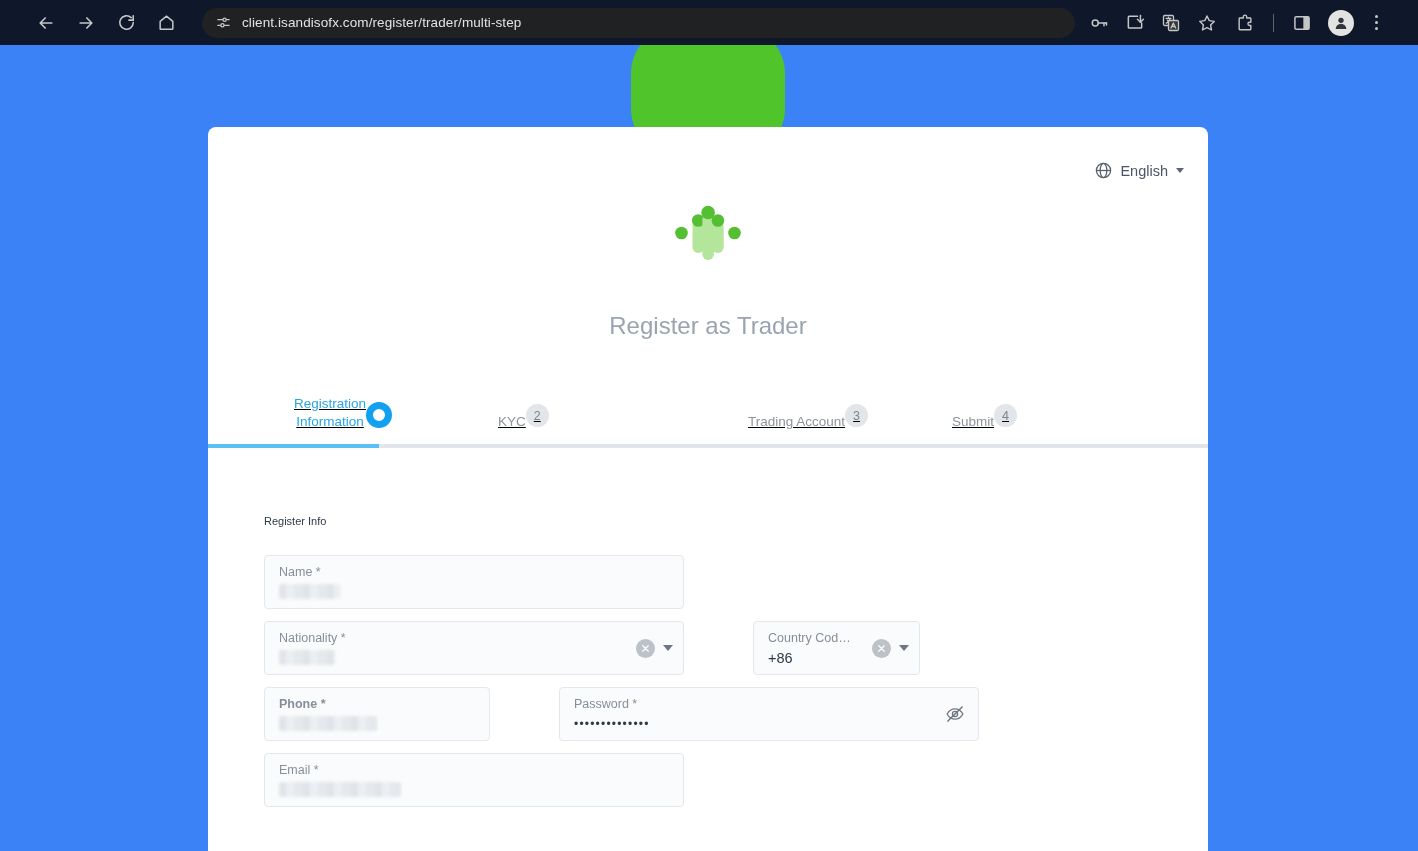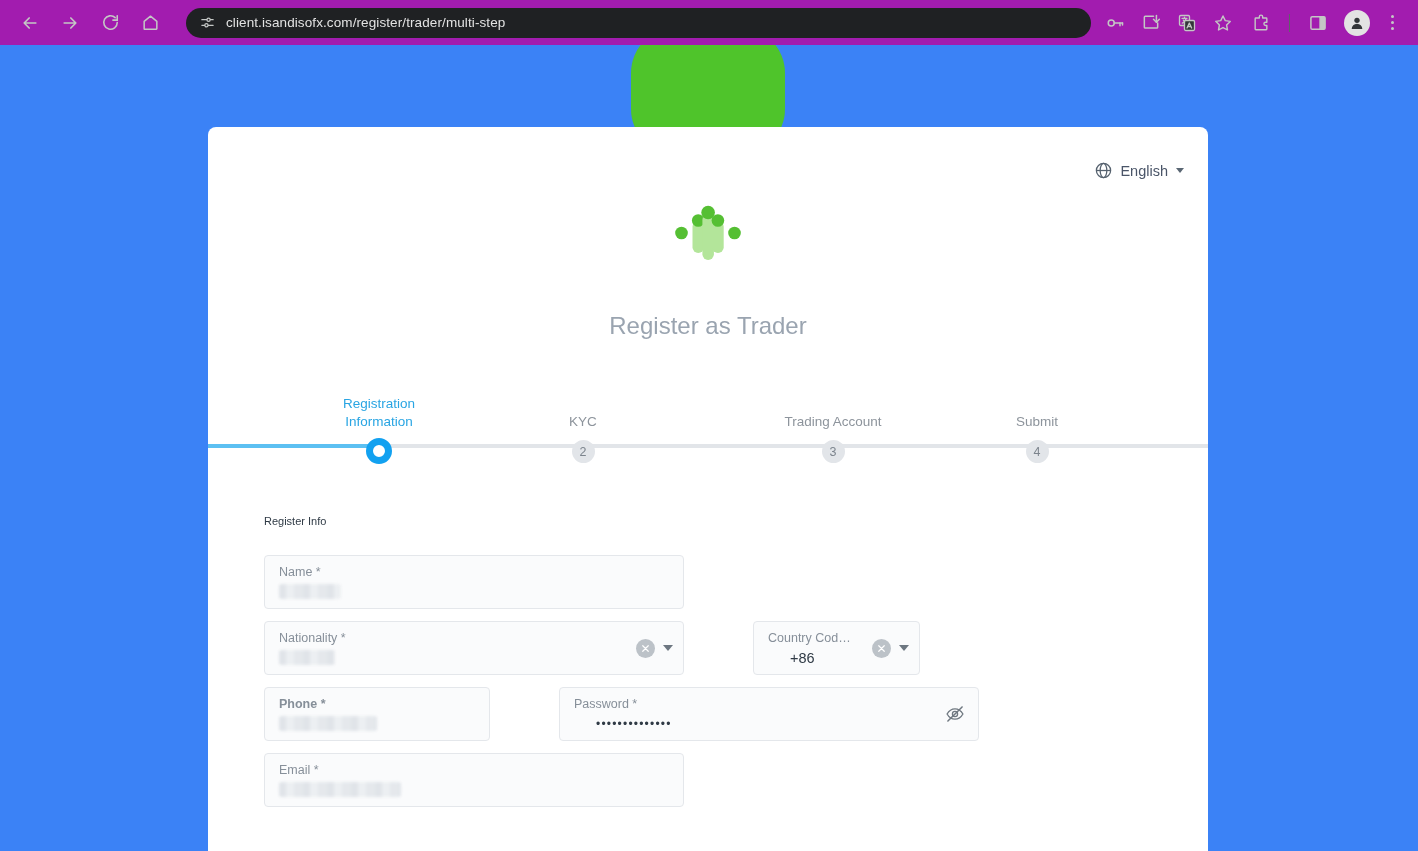--- a/index.html
+++ b/index.html
@@ -7,23 +7,23 @@
     width: 1418px; height: 851px;
     font-family: "Liberation Sans", sans-serif;
     overflow: hidden;
     background: #f2f6f9;
   }
 
   
   .browser-bar {
     position: absolute; top: 0; left: 0;
     width: 1418px; height: 45px;
-    background: #a21caf;
+    background: #0f172a;
     display: flex; align-items: center;
-    padding: 0 10px;
+    padding: 0 26px;
   }
   .nav-btn {
     width: 30px; height: 30px;
     display: flex; align-items: center; justify-content: center;
     border-radius: 50%;
     flex: 0 0 auto;
     margin: 0 5px;
   }
   .nav-btn svg { display: block; }
   .omnibox {
@@ -124,21 +124,21 @@
     position: absolute; left: 0; top: 53px;
     width: 1000px; height: 4px; background: #e2e5e9;
   }
   .step-track-done {
     position: absolute; left: 0; top: 53px;
     width: 171px; height: 4px; background: #5cc0f2;
   }
   .step {
     position: absolute; top: 0;
     width: 170px; margin-left: -85px;
-    display: flex; flex-direction: column; align-items: center;
+    display: flex; flex-direction: row; align-items: center; text-decoration: underline;
   }
   .step-label {
     font-size: 13.5px; line-height: 18px; text-align: center;
     color: #8d949c; white-space: pre-line;
     height: 40px; display: flex; align-items: flex-end; justify-content: center;
   }
   .step.active .step-label { color: #29a5e3; }
   .step-dot {
     margin-top: 9px;
     width: 23px; height: 23px; border-radius: 50%;
@@ -177,21 +177,20 @@
   .w-half { width: 420px; }
   .w-small { width: 167px; }
   .w-mid { width: 226px; font-weight: bold; }
   .field-label {
     font-size: 12.5px; color: #868f99; line-height: 16px;
     white-space: nowrap; overflow: hidden;
   }
   .field-value {
     font-size: 14.5px; color: #2f3a45; line-height: 22px;
     margin-top: 1px;
-    margin-left: 22px;
   }
   .field-value.dots { letter-spacing: 1.2px; font-size: 12px; }
   .redacted {
     display: inline-block;
     height: 15px; margin-top: 4px;
     border-radius: 3px;
     background:
       repeating-linear-gradient(90deg, #dfe3e8 0 7px, #eceff2 7px 15px, #e4e8ec 15px 24px),
       #e7ebef;
     filter: blur(1.6px);

